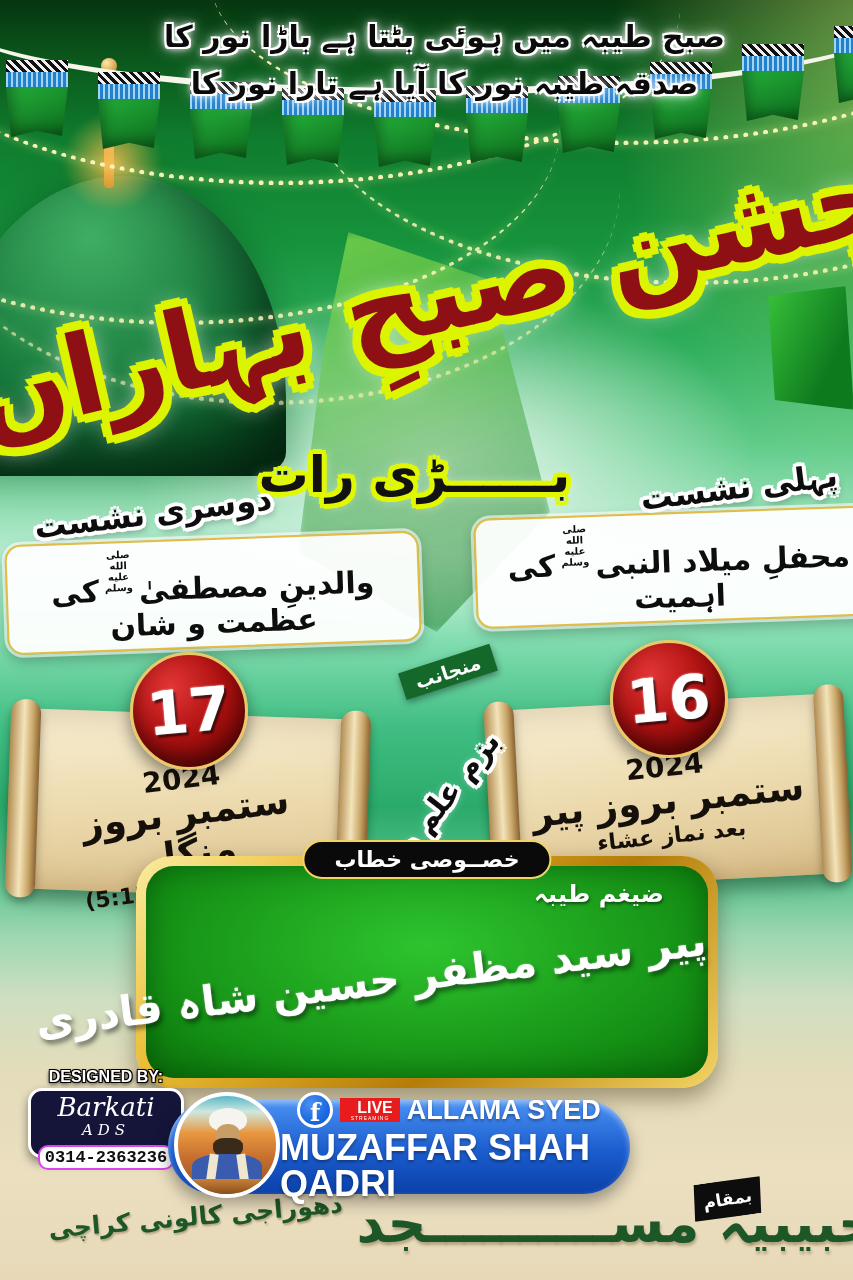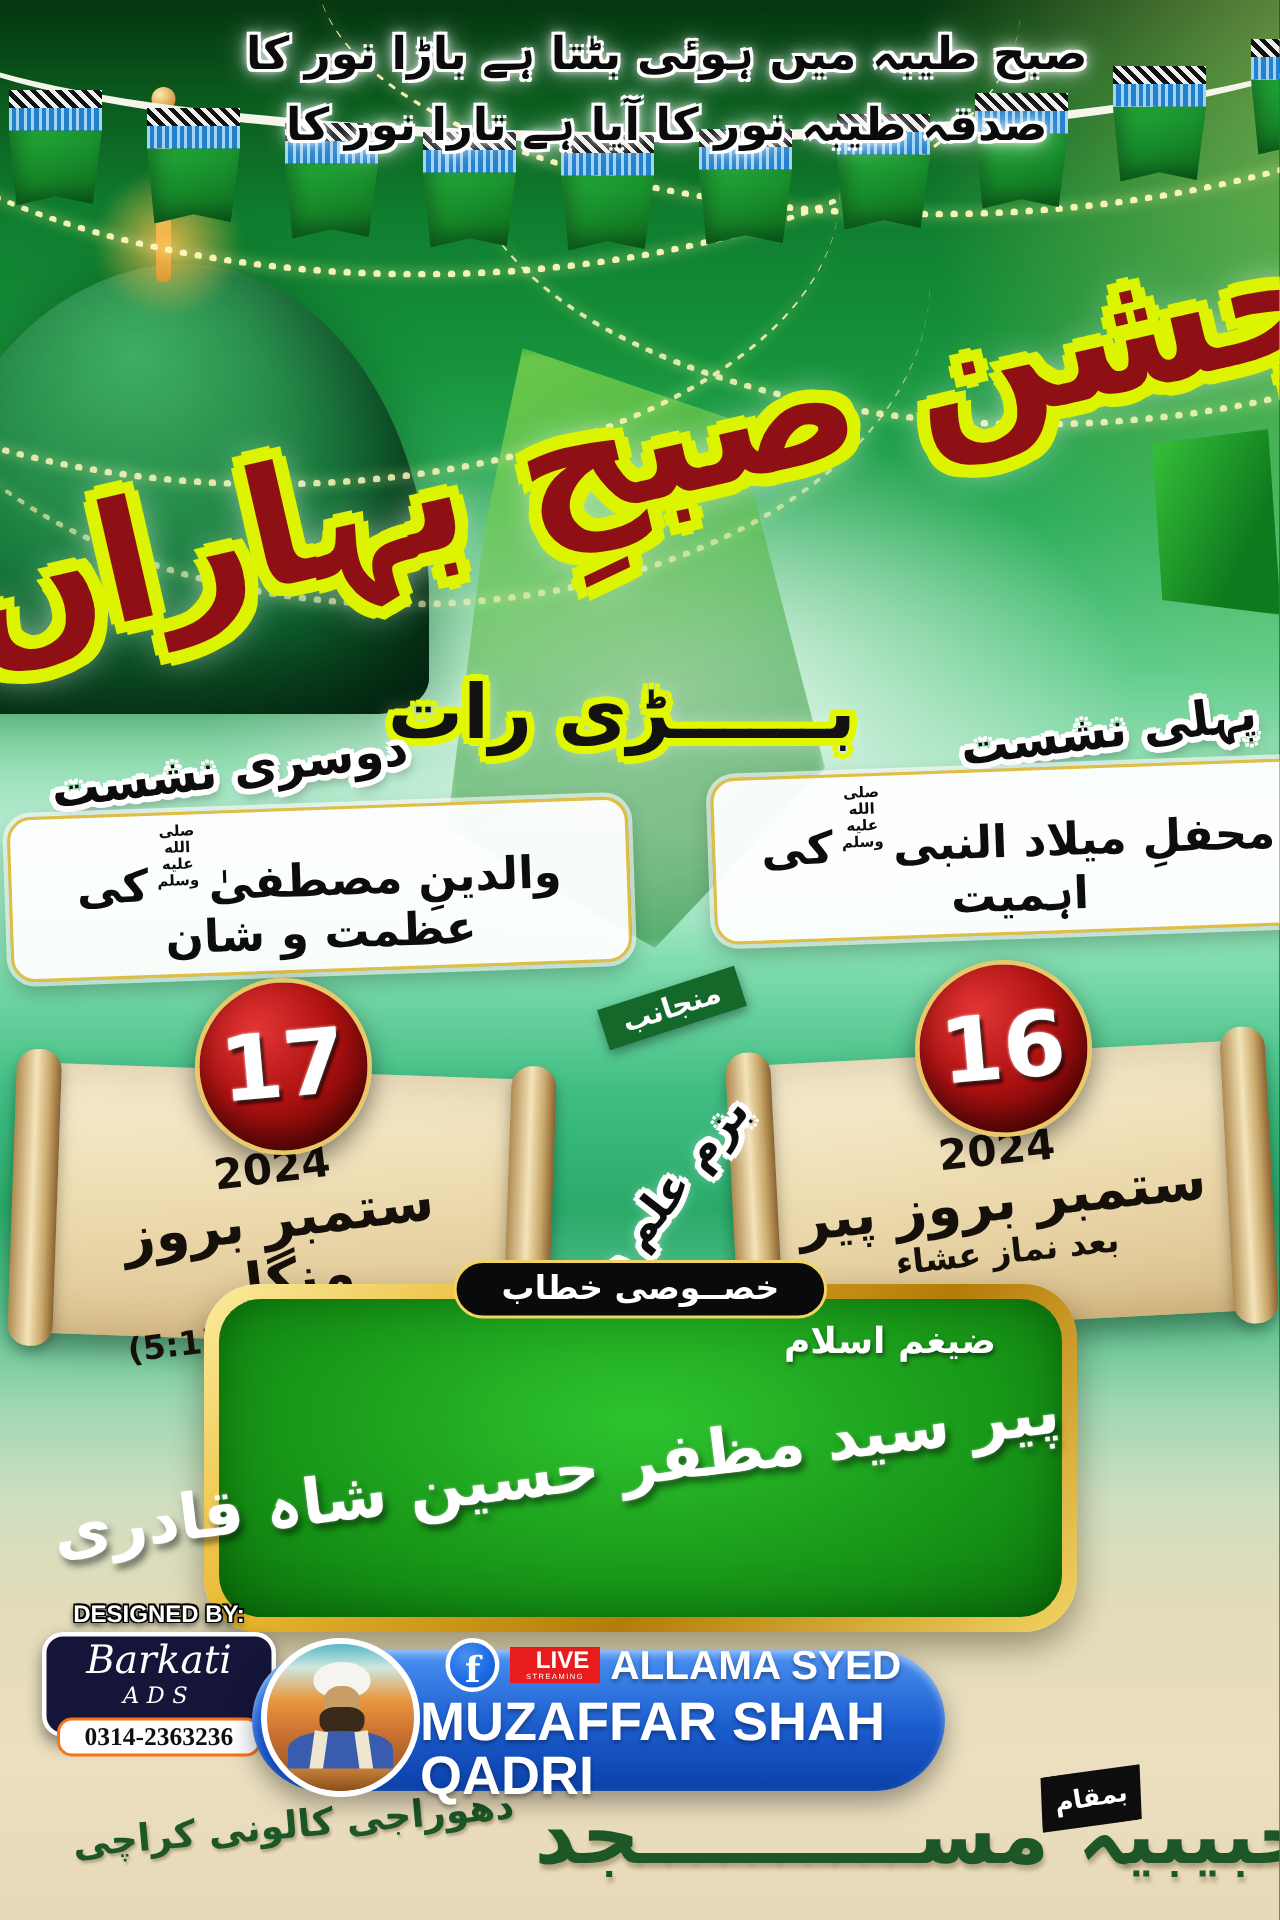--- a/index.html
+++ b/index.html
@@ -139,21 +139,21 @@
     text-shadow:2px 4px 5px rgba(0,0,0,.5), 0 0 2px rgba(255,255,255,.6);}
   
   .designer{position:absolute;left:28px;top:1068px;width:156px;z-index:7;text-align:center;}
   .des-label{color:#fff;font-weight:bold;font-size:16px;font-family:"Liberation Sans",sans-serif;
     text-shadow:-1px -1px 0 #000,1px -1px 0 #000,-1px 1px 0 #000,1px 1px 0 #000, 0 2px 4px #000;}
   .des-box{margin-top:2px;background:#15153a;border:3px solid #fff;border-radius:14px;
     padding:3px 6px 16px;box-shadow:0 5px 10px rgba(0,0,0,.45);}
   .des-name{color:#fff;font-family:"DejaVu Serif",serif;font-style:italic;font-size:26px;line-height:1.05;}
   .des-sub{color:#fff;font-family:"DejaVu Serif",serif;font-style:italic;font-size:15px;letter-spacing:5px;}
   .des-phone{margin:-13px auto 0;width:132px;background:#fff;color:#101010;font-weight:bold;font-size:17px;
-    font-family:Liberation Serif, serif;border:2px solid #f97316;border-radius:10px;padding:1px 0;position:relative;}
+    font-family:Liberation Mono, monospace;border:2px solid #d946ef;border-radius:10px;padding:1px 0;position:relative;}
   
   .livebar{position:absolute;left:168px;top:1100px;width:462px;height:94px;z-index:7;
     background:linear-gradient(180deg,#4a92f4,#1b5ccd 55%,#0b40a8);border-radius:48px;
     box-shadow:0 8px 16px rgba(0,0,0,.35), inset 0 3px 6px rgba(255,255,255,.45);}
   .photo{position:absolute;left:6px;top:-8px;width:106px;height:106px;border-radius:50%;overflow:hidden;
     border:4px solid #fff;box-sizing:border-box;z-index:2;
     background:linear-gradient(180deg,#58b8c8 0%, #cfe7de 16%, #e8973f 38%, #c87030 62%, #8a5020 100%);}
   .turban{position:absolute;left:31px;top:12px;width:38px;height:24px;background:#f6f4ee;border-radius:50% 50% 45% 45%;}
   .face{position:absolute;left:38px;top:28px;width:24px;height:22px;background:#c99e66;border-radius:45%;}
   .beard{position:absolute;left:35px;top:42px;width:30px;height:20px;background:#3a2a1a;border-radius:40% 40% 55% 55%;}
@@ -308,21 +308,21 @@
     <div class="scroll-txt">
       <div class="s-year">2024</div>
       <div class="s-date">ستمبر بروز منگل</div>
       <div class="s-time">بعد اذانِ فجر (5:15)</div>
     </div>
   </div>
 
   <div class="banner">
     <div class="banner-in">
       <div class="banner-pill">خصــوصی خطاب</div>
-      <div class="banner-hon">ضیغم اسلام</div>
+      <div class="banner-hon">ضیغم طیبہ</div>
       <div class="banner-name">پیر سید مظفر حسین شاہ قادری</div>
     </div>
   </div>
 
   <div class="designer">
     <div class="des-label">DESIGNED BY:</div>
     <div class="des-box">
       <div class="des-name">Barkati</div>
       <div class="des-sub">ADS</div>
     </div>

